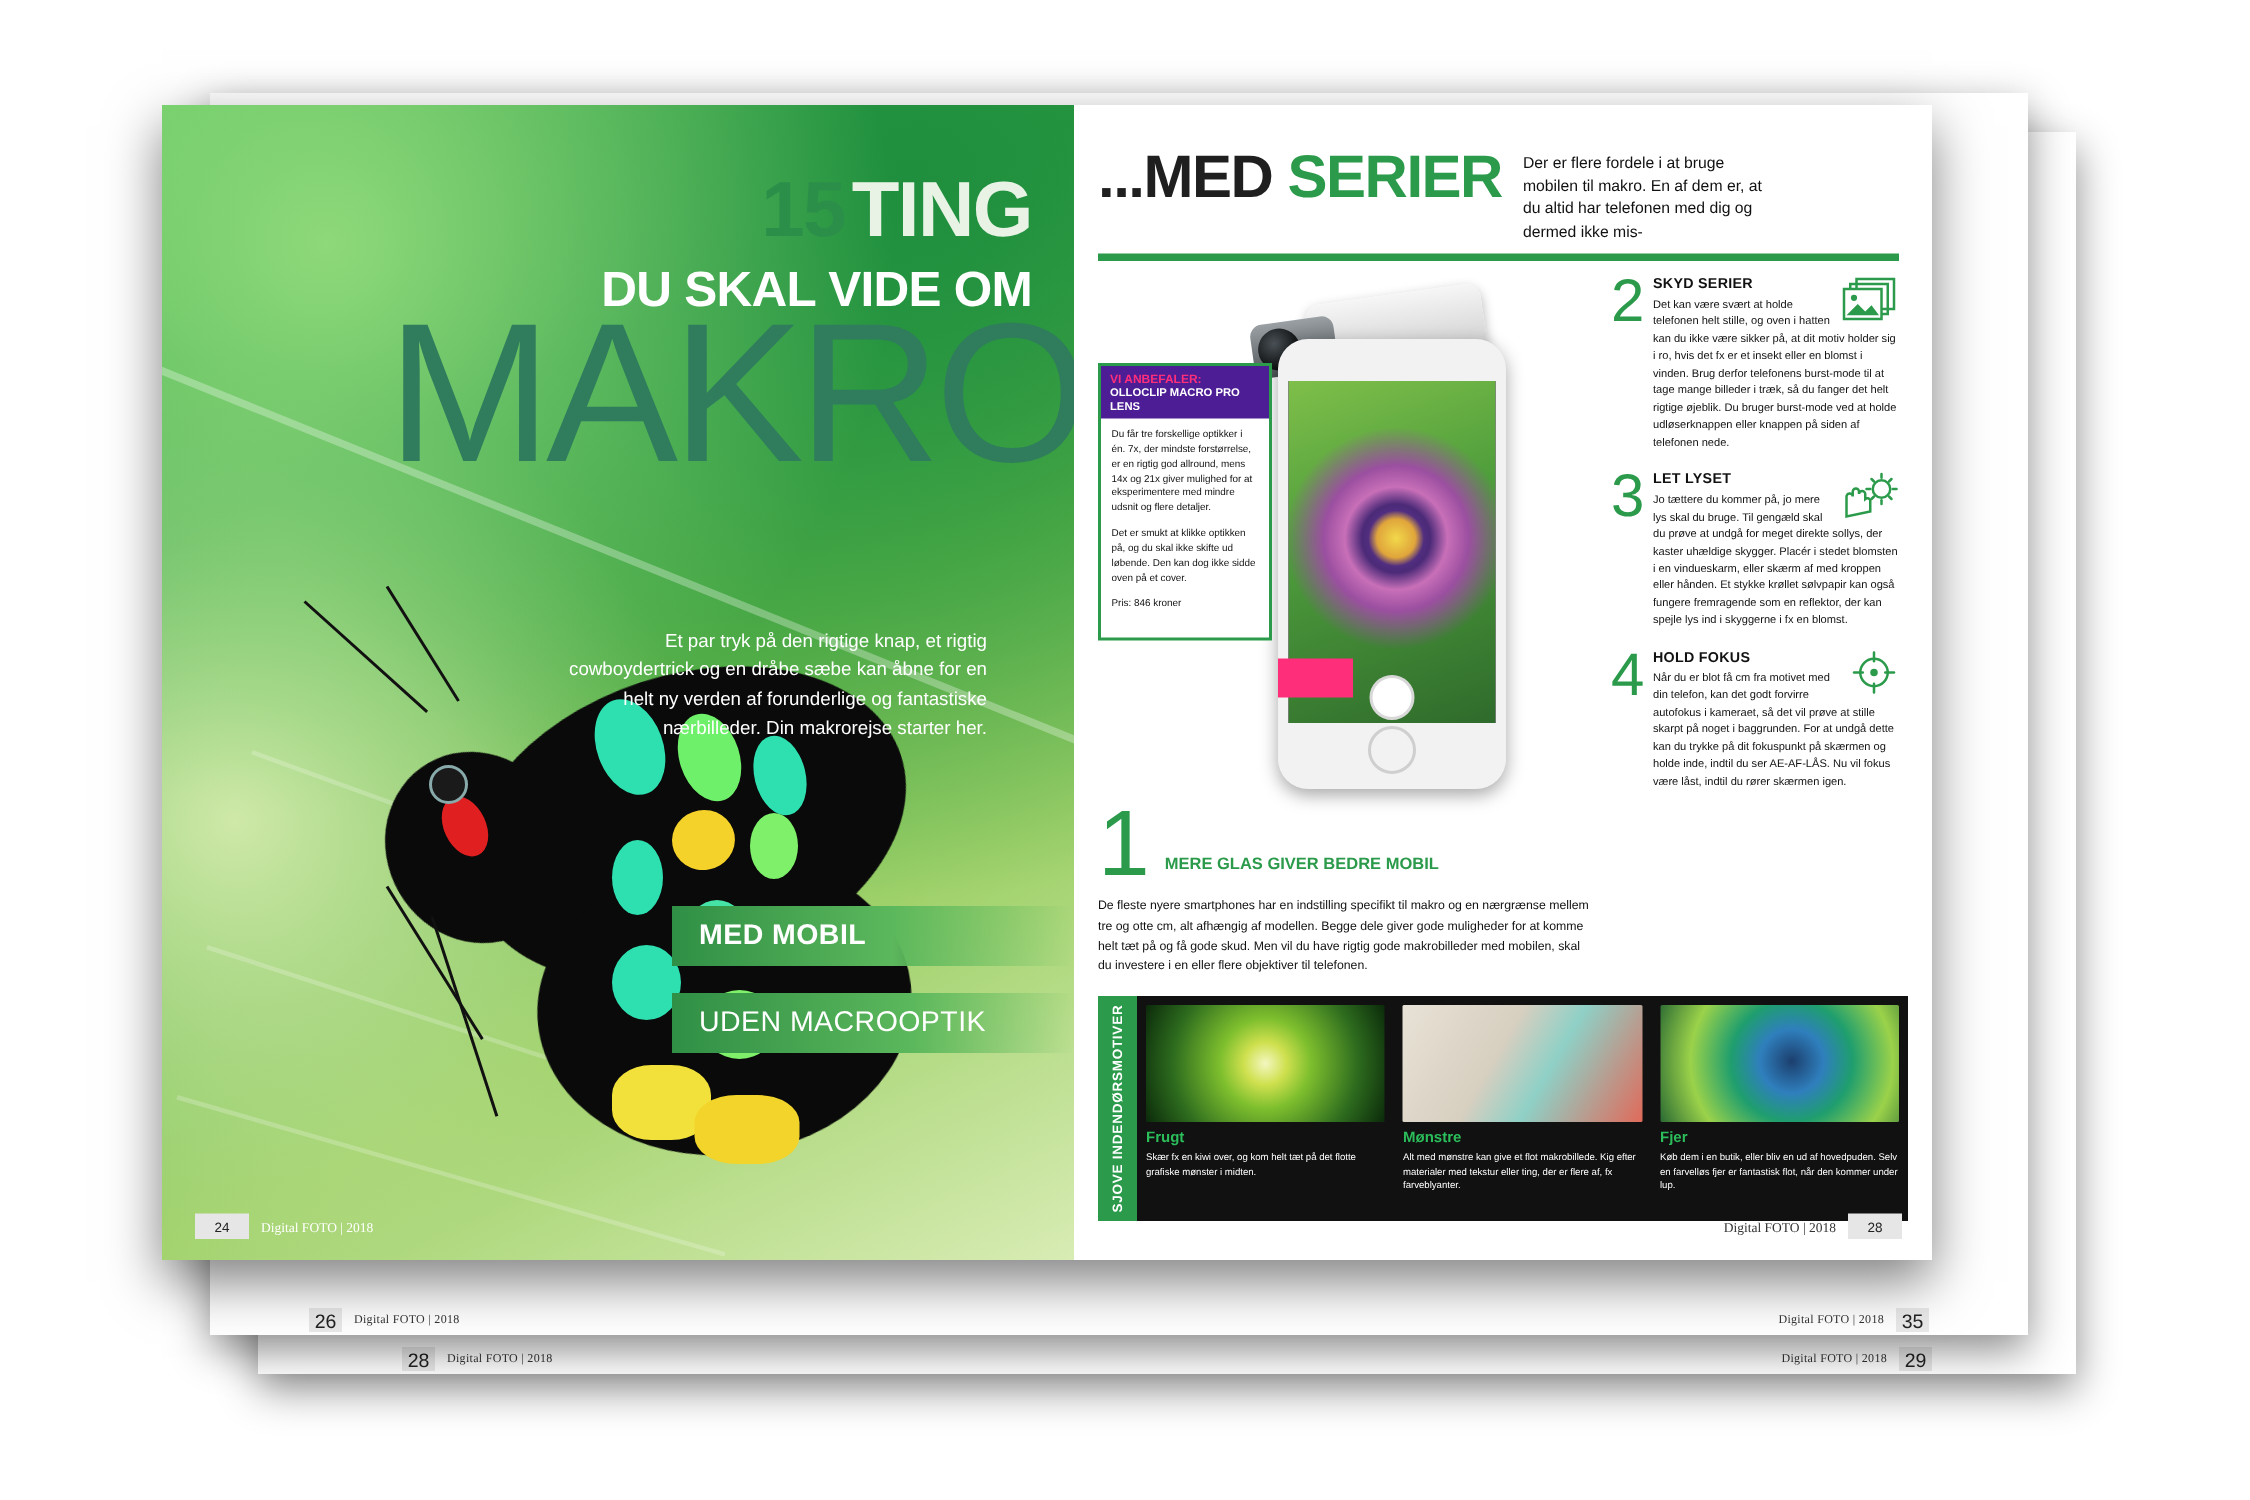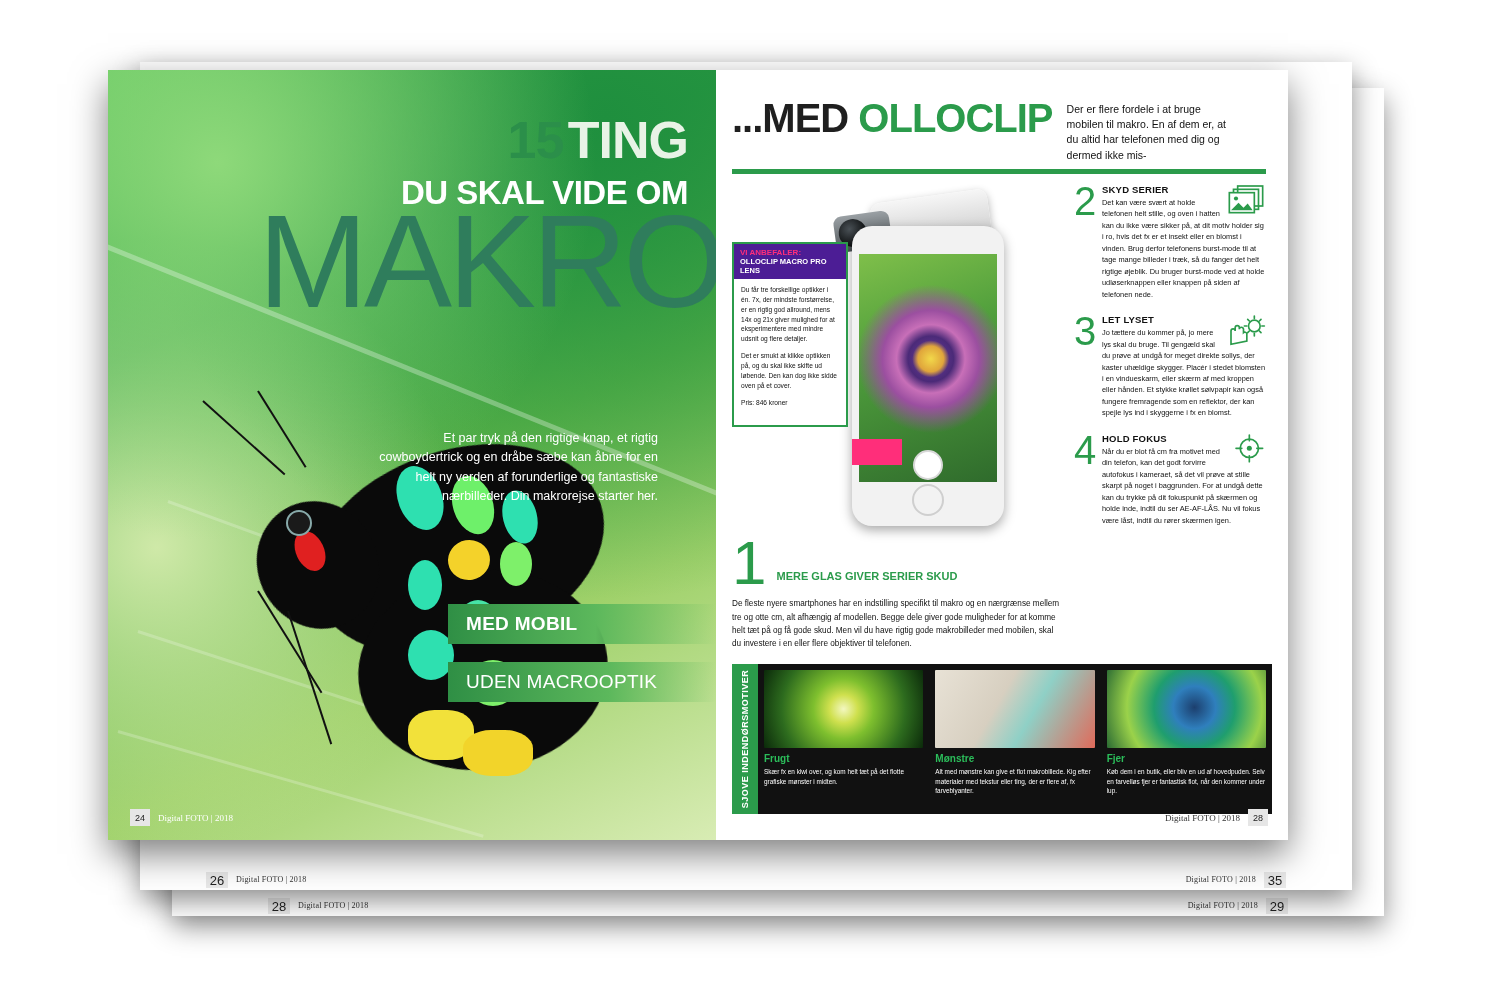--- a/index.html
+++ b/index.html
@@ -45,30 +45,30 @@
   
   .wing{position:absolute;border-radius:50%;filter:blur(.3px);}
   .wing-dark{background:#0a0a0a;}
   .spot{position:absolute;border-radius:50%;}
 
   .cover-title{position:absolute;left:150px;top:40px;width:430px;text-align:right;}
   .t15{font-size:52px;font-weight:bold;color:#2b8f4a;letter-spacing:-1px;line-height:1;display:inline;}
   .tting{font-size:52px;font-weight:bold;color:#e8f3e6;letter-spacing:-1px;display:inline;}
   .tsub{font-size:33px;font-weight:bold;color:#ffffff;letter-spacing:-.5px;margin-top:4px;}
   .tmakro{font-size:132px;color:#2f7d5c;letter-spacing:-4px;line-height:.85;margin-top:-6px;font-weight:300;}
-  .cover-lead{position:absolute;left:250px;top:359px;width:300px;text-align:right;color:#ffffff;font-size:12.5px;line-height:1.55;}
+  .cover-lead{position:absolute;left:250px;top:348px;width:300px;text-align:right;color:#ffffff;font-size:12.5px;line-height:1.55;}
 
   .cover-tabs{position:absolute;left:340px;bottom:120px;width:268px;}
   .ctab{height:40px;margin-bottom:18px;display:flex;align-items:center;padding-left:18px;color:#fff;font-size:19px;letter-spacing:.3px;}
   .ctab1{background:linear-gradient(90deg,#2f8f45 0%,#5cb85c 55%,rgba(120,190,110,0) 100%);font-weight:bold;}
   .ctab2{background:linear-gradient(90deg,#2f8f45 0%,#5cb85c 60%,rgba(120,190,110,0) 100%);}
   .ctab3{background:linear-gradient(90deg,#2f8f45 0%,#5cb85c 60%,rgba(120,190,110,0) 100%);}
 
   .folio-left{position:absolute;left:22px;bottom:14px;display:flex;align-items:center;gap:8px;}
-  .folio-box{width:20px;height:17px;background:#e6e6e6;color:#222;font-size:9px;display:flex;align-items:center;justify-content:center;}
+  .folio-box{width:36px;height:17px;background:#e6e6e6;color:#222;font-size:9px;display:flex;align-items:center;justify-content:center;}
   .folio-txt{font-family:"Liberation Serif",serif;font-size:9px;color:#fff;}
   .folio-txt.dark{color:#333;}
 
   
   .rp{position:absolute;inset:0;padding:26px 22px 0 16px;box-sizing:border-box;}
   .r-head{display:flex;align-items:flex-start;}
   .r-title{font-size:40px;font-weight:bold;color:#1f1f1f;letter-spacing:-1px;white-space:nowrap;}
   .r-title .g{color:#2b9b4b;}
   .r-intro{font-size:10.5px;line-height:1.45;color:#111;margin-left:14px;width:165px;padding-top:6px;}
   .r-rule{height:5px;background:#2b9b4b;margin-top:6px;}
@@ -197,21 +197,21 @@
       <div class="folio-box">24</div>
       <div class="folio-txt">Digital FOTO | 2018</div>
     </div>
   </div>
 
   <div class="page page-right">
     <div class="rp">
 
       <div class="r-head">
         <div class="r-title">
-          <span>...MED </span><span class="g">OLLOCLIP</span>
+          <span>...MED </span><span class="g">SERIER</span>
         </div>
         <div class="r-intro">Der er flere fordele i at bruge mobilen til makro. En af dem er, at du altid har telefonen med dig og dermed ikke mis-</div>
       </div>
       <div class="r-rule"></div>
 
       <div class="r-body">
 
         <div class="col-left">
 
           <div class="phone-area">
@@ -237,21 +237,21 @@
                 <p>Det er smukt at klikke optikken på, og du skal ikke skifte ud løbende. Den kan dog ikke sidde oven på et cover.</p>
                 <p>Pris: 846 kroner</p>
               </div>
             </div>
 
             <div style="position:absolute;left:120px;top:255px;width:50px;height:26px;background:#ff2e7a;"></div>
           </div>
 
           <div style="display:flex;align-items:flex-end;margin-top:2px;">
             <div class="big-num">1</div>
-            <div class="step1-title">MERE GLAS GIVER SERIER SKUD</div>
+            <div class="step1-title">MERE GLAS GIVER BEDRE MOBIL</div>
           </div>
           <div class="step1-text">De fleste nyere smartphones har en indstilling specifikt til makro og en nærgrænse mellem tre og otte cm, alt afhængig af modellen. Begge dele giver gode muligheder for at komme helt tæt på og få gode skud. Men vil du have rigtig gode makrobilleder med mobilen, skal du investere i en eller flere objektiver til telefonen.</div>
         </div>
 
         <div class="col-right">
 
           <div class="step">
             <div class="num">2</div>
             <div class="body">
               <svg class="step-ico" viewBox="0 0 48 40">

